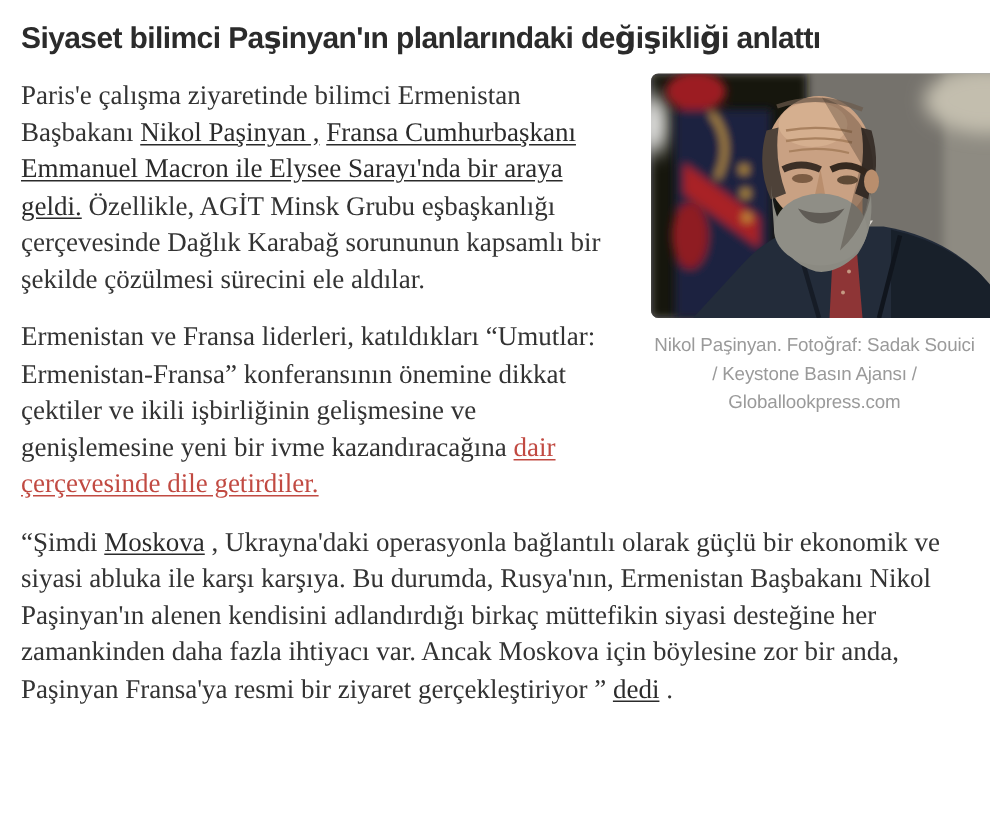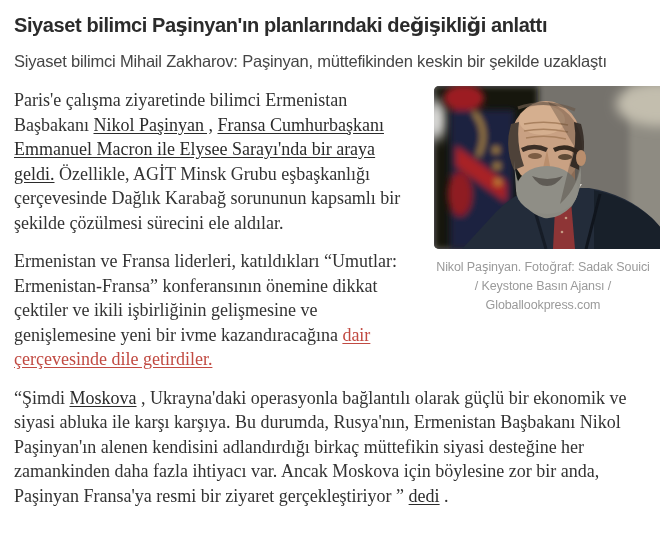--- a/index.html
+++ b/index.html
@@ -71,21 +71,20 @@
     letter-spacing: -0.1px;
   }
 </style>
 </head>
 <body>
 
 <main class="page">
 
   <h1 class="title">Siyaset bilimci Pa<span class="fb">ş</span>inyan'ın planlarındaki de<span class="fb">ğ</span>i<span class="fb">ş</span>ikli<span class="fb">ğ</span>i anlattı</h1>
 
-  <div class="subtitle">Siyaset bilimci Mihail Zakharov: Paşinyan, müttefikinden keskin bir şekilde uzaklaştı</div>
 
   <div class="article-body">
 
     <figure class="photo-figure">
       <div class="photo-frame">
 
         <svg width="258" height="163" viewBox="0 0 258 163" xmlns="http://www.w3.org/2000/svg" role="img">
           <defs>
             <filter id="b1" x="-30%" y="-30%" width="160%" height="160%">
                 <feGaussianBlur stdDeviation="3"></feGaussianBlur>

